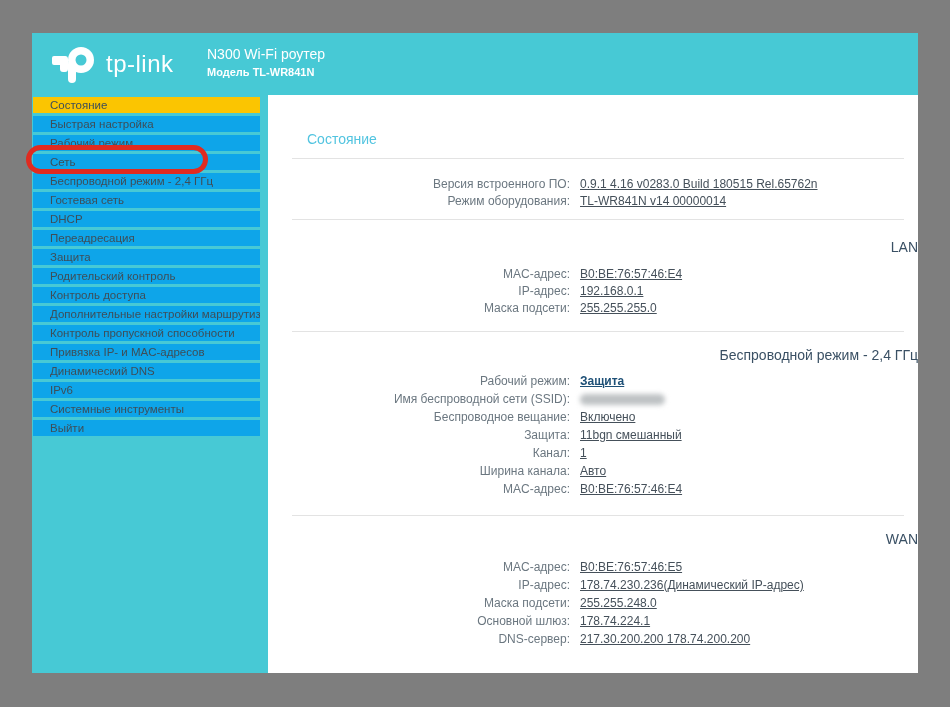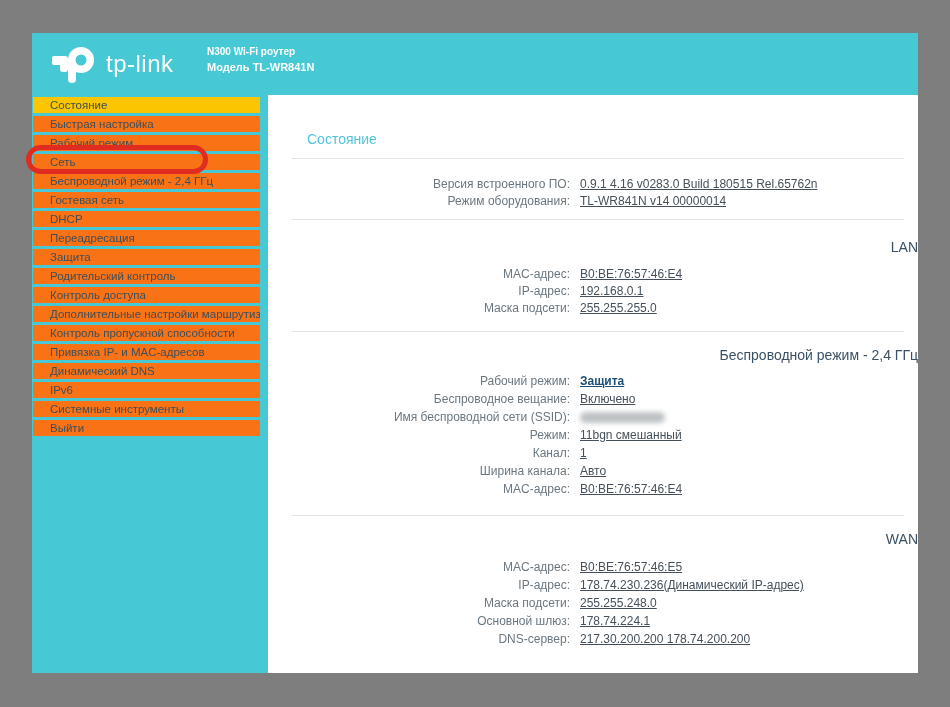--- a/index.html
+++ b/index.html
@@ -23,34 +23,34 @@
   }
   .logo {
     position: absolute; left: 20px; top: 11px;
     display: flex; align-items: center;
   }
   .logo-text {
     color: #ffffff; font-size: 24px; font-weight: 500;
     letter-spacing: 0.5px; margin-left: 6px;
   }
   .titles { position: absolute; left: 175px; top: 13px; color: #ffffff; }
-  .titles .main-title { font-size: 10px; font-weight: bold; }
+  .titles .main-title { font-size: 14px; font-weight: normal; }
   .titles .sub-title { font-size: 11px; font-weight: bold; margin-top: 4px; }
   
   .sidebar {
     position: absolute; left: 0; top: 62px;
     width: 236px; height: 578px;
     background: #47c9d5;
     padding-top: 2px; box-sizing: border-box;
   }
   .side-item {
     height: 16px; line-height: 16px;
     margin: 0 8px 3px 1px;
     padding-left: 17px;
-    background: #f97316;
+    background: #0ea5e9;
     color: #3e4e58;
     font-size: 11.5px;
     white-space: nowrap; overflow: hidden;
     cursor: pointer;
   }
   .side-item.active { background: #fbc501; }
   
   .annotation {
     position: absolute; left: 26px; top: 145px;
     width: 182px; height: 29px;
@@ -175,29 +175,29 @@
     </div>
     <hr class="divider hr3">
 
     <div class="section-heading mt15">Беспроводной режим - 2,4 ГГц</div>
     <div class="rows mt9 h18">
       <div class="kv-row">
         <span class="kv-label">Рабочий режим:</span>
         <span class="kv-value link">Защита</span>
       </div>
       <div class="kv-row">
+        <span class="kv-label">Имя беспроводной сети (SSID):</span>
+        <span class="ssid-blur"></span>
+      </div>
+      <div class="kv-row">
         <span class="kv-label">Беспроводное вещание:</span>
         <span class="kv-value">Включено</span>
       </div>
       <div class="kv-row">
-        <span class="kv-label">Имя беспроводной сети (SSID):</span>
-        <span class="ssid-blur"></span>
-      </div>
-      <div class="kv-row">
-        <span class="kv-label">Режим:</span>
+        <span class="kv-label">Защита:</span>
         <span class="kv-value">11bgn смешанный</span>
       </div>
       <div class="kv-row">
         <span class="kv-label">Канал:</span>
         <span class="kv-value">1</span>
       </div>
       <div class="kv-row">
         <span class="kv-label">Ширина канала:</span>
         <span class="kv-value">Авто</span>
       </div>

